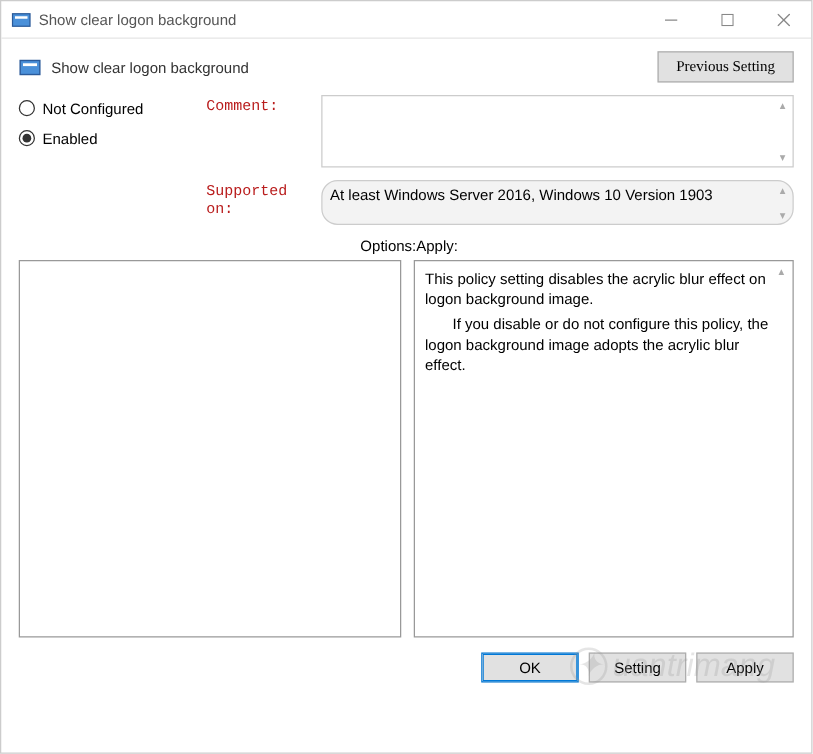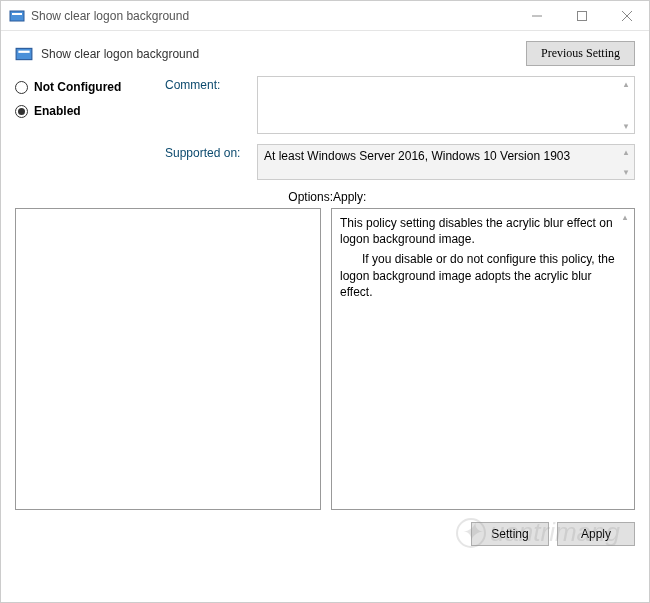--- a/index.html
+++ b/index.html
@@ -57,42 +57,42 @@
 .config-area {
   display: flex;
   padding: 4px 14px 10px 14px;
   gap: 10px;
 }
 .radio-col {
   width: 140px;
   display: flex; flex-direction: column; gap: 10px;
   padding-top: 4px;
 }
-.radio-row { display: flex; align-items: flex-end; gap: 6px; font-weight: bold; }
+.radio-row { display: flex; align-items: flex-start; gap: 6px; }
 .radio {
   width: 13px; height: 13px; border-radius: 50%;
   border: 1px solid #333; position: relative; flex-shrink: 0;
 }
 .radio.checked::after {
   content: ""; position: absolute; top: 2px; left: 2px;
   width: 7px; height: 7px; border-radius: 50%; background: #333;
 }
 .fields-col { flex: 1; display: flex; flex-direction: column; gap: 10px; }
 .field-row { display: flex; align-items: flex-start; gap: 8px; }
-.field-label { width: 84px; padding-top: 2px; color: #0c4a6e; }
+.field-label { width: 84px; padding-top: 2px; color: #b91c1c; font-family: Liberation Mono, monospace; }
 .field-box {
   flex: 1;
   border: 1px solid #ccc;
   background: #fff;
   padding: 4px 6px;
   position: relative;
   min-height: 22px;
 }
 .comment-box { height: 58px; }
-.supported-box { height: 36px; background: #f3f3f3; display: flex; align-items: flex-start; }
+.supported-box { height: 36px; background: #f3f3f3; display: flex; align-items: flex-start; border-radius: 13px; }
 .scroll-arrows {
   position: absolute; right: 0; top: 0; bottom: 0;
   width: 16px; display: flex; flex-direction: column; justify-content: space-between;
 }
 .scroll-arrow { height: 14px; color: #aaa; font-size: 9px; text-align: center; line-height: 14px; }
 
 .middle-labels {
   display: flex;
   padding: 0 14px 4px 14px;
 }
@@ -228,20 +228,21 @@
 <div class="panes">
   <div class="pane options-pane"></div>
   <div class="pane help-pane">
     <div class="help-scroll">▴</div>
     <p>This policy setting disables the acrylic blur effect on logon background image.</p>
     <p class="indent">If you disable or do not configure this policy, the logon background image adopts the acrylic blur effect.</p>
   </div>
 </div>
 
 <div class="footer">
+  <button class="btn btn-default">OK</button>
   <button class="btn">Setting</button>
   <button class="btn">Apply</button>
 </div>
 
 <div class="watermark">
   <span class="watermark-bulb">✦</span>
   <span>uantrimang</span>
 </div>
 
 </body></html>

